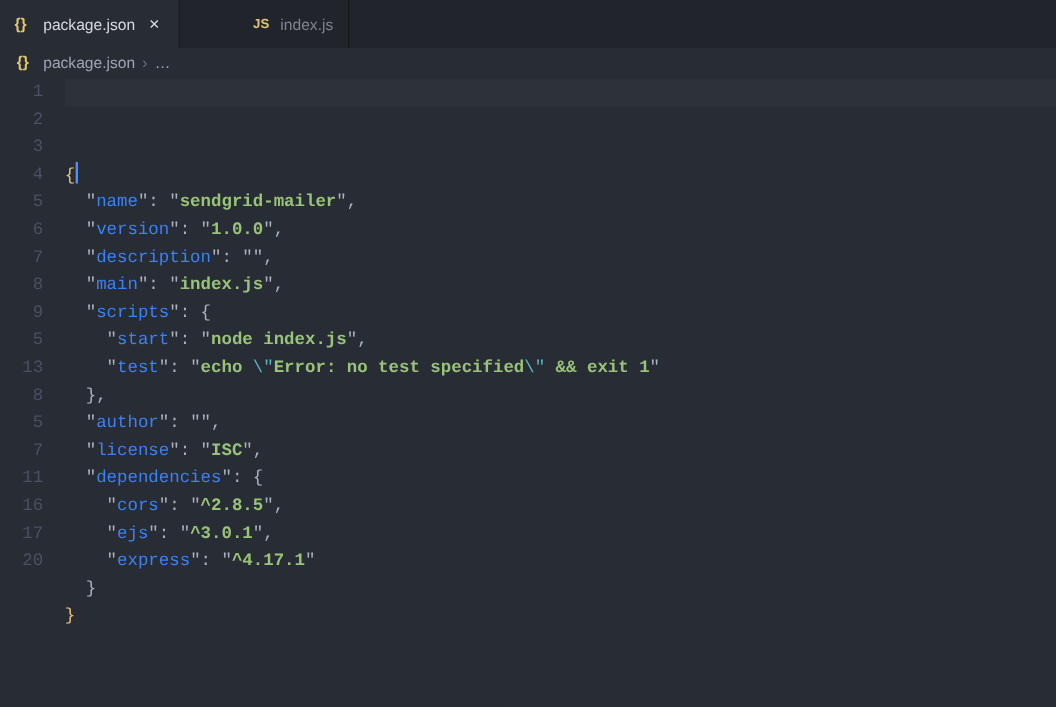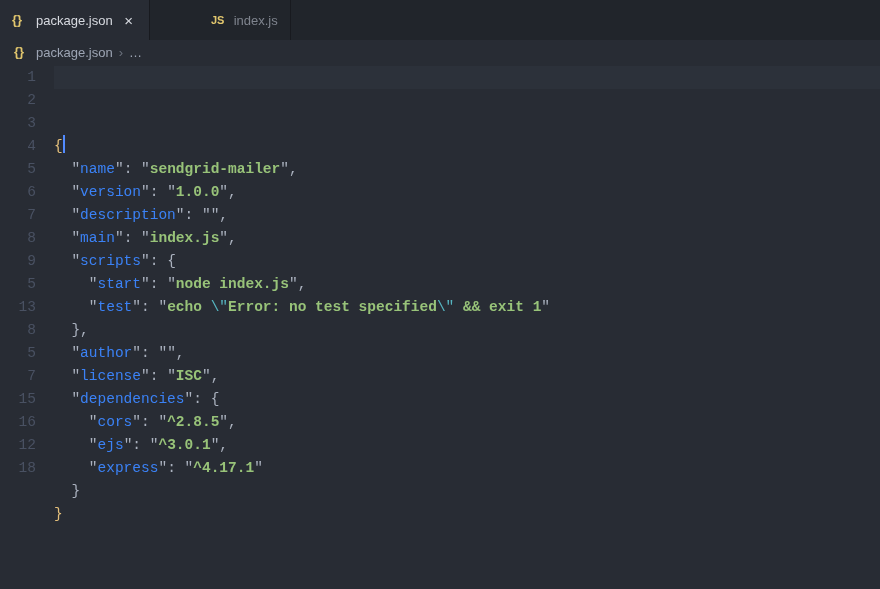--- a/index.html
+++ b/index.html
@@ -162,23 +162,23 @@
       <div class="ln">5</div>
       <div class="ln">6</div>
       <div class="ln">7</div>
       <div class="ln">8</div>
       <div class="ln">9</div>
       <div class="ln">5</div>
       <div class="ln">13</div>
       <div class="ln">8</div>
       <div class="ln">5</div>
       <div class="ln">7</div>
-      <div class="ln">15</div>
+      <div class="ln">11</div>
       <div class="ln">16</div>
-      <div class="ln">12</div>
-      <div class="ln">18</div>
+      <div class="ln">17</div>
+      <div class="ln">20</div>
     </div>
   <div class="code" id="code">
     <div class="hl-line"></div>
   <div class="codeline"><span></span><span class="brace">{</span><span class="cursor"></span></div><div class="codeline"><span class="indent-guide" style="left: 1px; height: 23px;"></span><span>  </span><span class="punct">"</span><span class="key">name</span><span class="punct">"</span><span class="punct">: </span><span class="punct">"</span><span class="str">sendgrid-mailer</span><span class="punct">"</span><span class="punct">,</span></div><div class="codeline"><span class="indent-guide" style="left: 1px; height: 23px;"></span><span>  </span><span class="punct">"</span><span class="key">version</span><span class="punct">"</span><span class="punct">: </span><span class="punct">"</span><span class="str">1.0.0</span><span class="punct">"</span><span class="punct">,</span></div><div class="codeline"><span class="indent-guide" style="left: 1px; height: 23px;"></span><span>  </span><span class="punct">"</span><span class="key">description</span><span class="punct">"</span><span class="punct">: </span><span class="punct">"</span><span class="punct">"</span><span class="punct">,</span></div><div class="codeline"><span class="indent-guide" style="left: 1px; height: 23px;"></span><span>  </span><span class="punct">"</span><span class="key">main</span><span class="punct">"</span><span class="punct">: </span><span class="punct">"</span><span class="str">index.js</span><span class="punct">"</span><span class="punct">,</span></div><div class="codeline"><span class="indent-guide" style="left: 1px; height: 23px;"></span><span>  </span><span class="punct">"</span><span class="key">scripts</span><span class="punct">"</span><span class="punct">: </span><span class="brace0">{</span></div><div class="codeline"><span class="indent-guide" style="left: 1px; height: 23px;"></span><span class="indent-guide" style="left: 19px; height: 23px;"></span><span>    </span><span class="punct">"</span><span class="key">start</span><span class="punct">"</span><span class="punct">: </span><span class="punct">"</span><span class="str">node index.js</span><span class="punct">"</span><span class="punct">,</span></div><div class="codeline"><span class="indent-guide" style="left: 1px; height: 23px;"></span><span class="indent-guide" style="left: 19px; height: 23px;"></span><span>    </span><span class="punct">"</span><span class="key">test</span><span class="punct">"</span><span class="punct">: </span><span class="punct">"</span><span class="str">echo </span><span class="esc">\"</span><span class="str">Error: no test specified</span><span class="esc">\"</span><span class="str"> &amp;&amp; exit 1</span><span class="punct">"</span></div><div class="codeline"><span class="indent-guide" style="left: 1px; height: 23px;"></span><span>  </span><span class="brace0">}</span><span class="punct">,</span></div><div class="codeline"><span class="indent-guide" style="left: 1px; height: 23px;"></span><span>  </span><span class="punct">"</span><span class="key">author</span><span class="punct">"</span><span class="punct">: </span><span class="punct">"</span><span class="punct">"</span><span class="punct">,</span></div><div class="codeline"><span class="indent-guide" style="left: 1px; height: 23px;"></span><span>  </span><span class="punct">"</span><span class="key">license</span><span class="punct">"</span><span class="punct">: </span><span class="punct">"</span><span class="str">ISC</span><span class="punct">"</span><span class="punct">,</span></div><div class="codeline"><span class="indent-guide" style="left: 1px; height: 23px;"></span><span>  </span><span class="punct">"</span><span class="key">dependencies</span><span class="punct">"</span><span class="punct">: </span><span class="brace0">{</span></div><div class="codeline"><span class="indent-guide" style="left: 1px; height: 23px;"></span><span class="indent-guide" style="left: 19px; height: 23px;"></span><span>    </span><span class="punct">"</span><span class="key">cors</span><span class="punct">"</span><span class="punct">: </span><span class="punct">"</span><span class="str">^2.8.5</span><span class="punct">"</span><span class="punct">,</span></div><div class="codeline"><span class="indent-guide" style="left: 1px; height: 23px;"></span><span class="indent-guide" style="left: 19px; height: 23px;"></span><span>    </span><span class="punct">"</span><span class="key">ejs</span><span class="punct">"</span><span class="punct">: </span><span class="punct">"</span><span class="str">^3.0.1</span><span class="punct">"</span><span class="punct">,</span></div><div class="codeline"><span class="indent-guide" style="left: 1px; height: 23px;"></span><span class="indent-guide" style="left: 19px; height: 23px;"></span><span>    </span><span class="punct">"</span><span class="key">express</span><span class="punct">"</span><span class="punct">: </span><span class="punct">"</span><span class="str">^4.17.1</span><span class="punct">"</span></div><div class="codeline"><span class="indent-guide" style="left: 1px; height: 23px;"></span><span>  </span><span class="brace0">}</span></div><div class="codeline"><span></span><span class="brace">}</span></div><div class="codeline"><span></span></div></div>
 </div>
 
 <div class="scrollbar"></div>
 
 </body></html>

